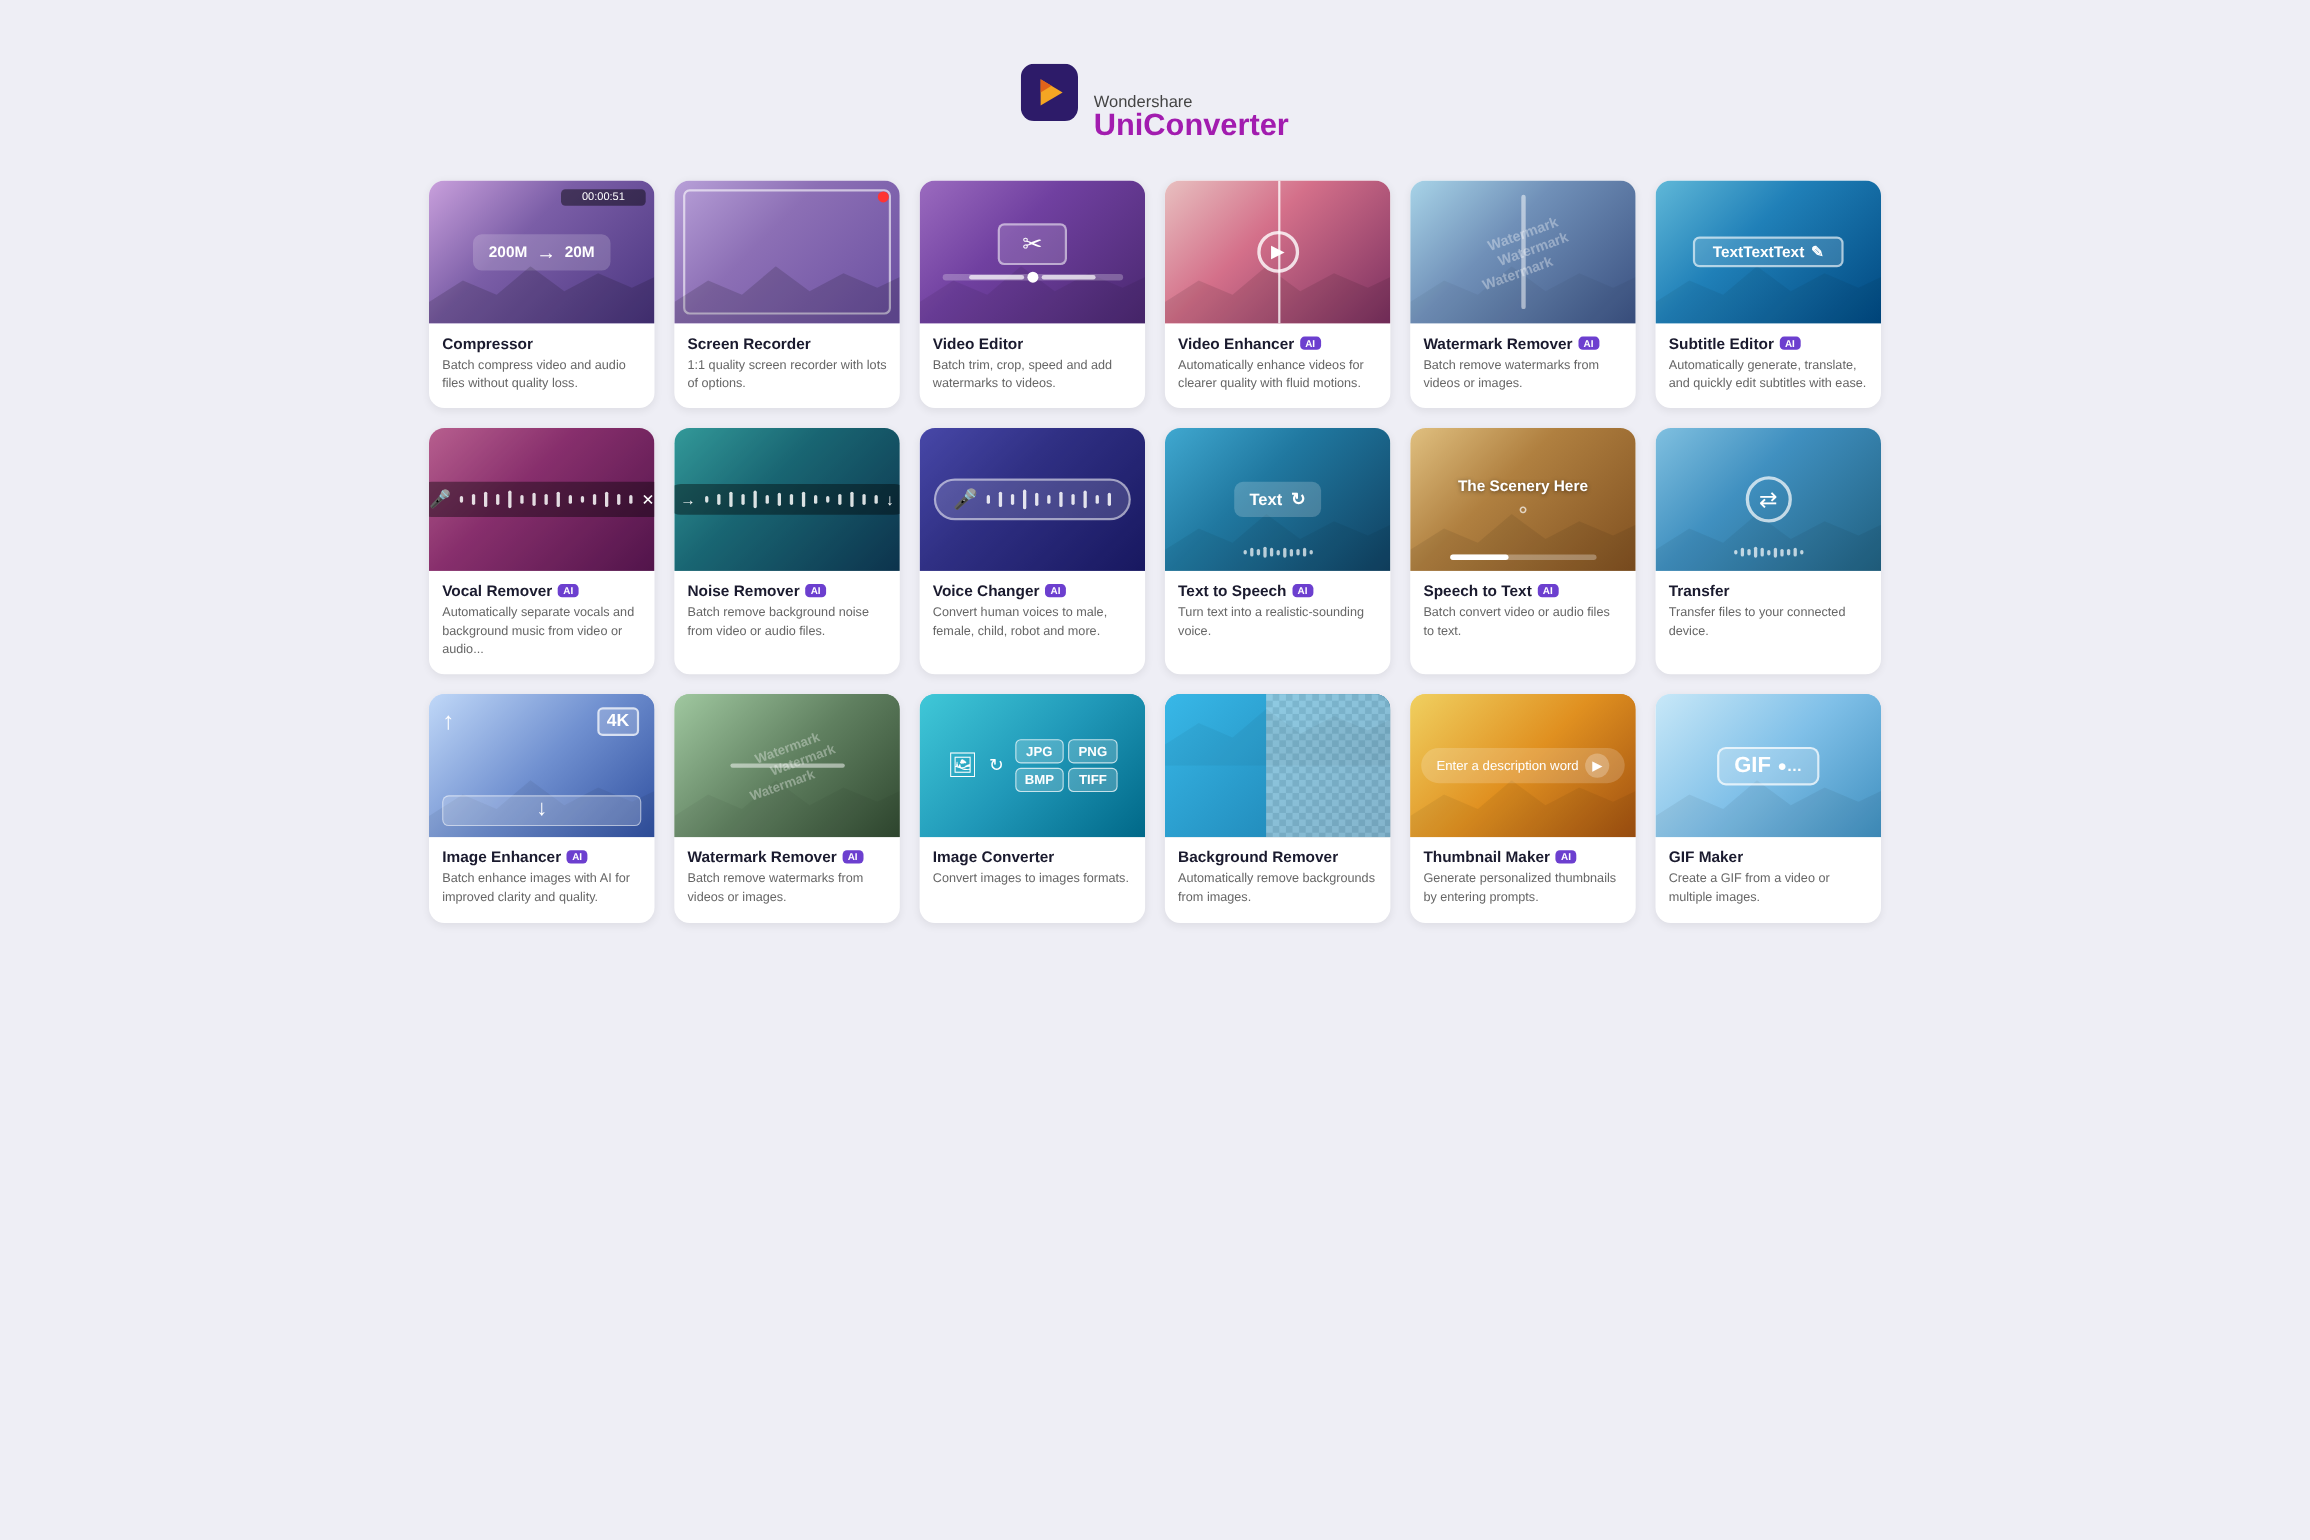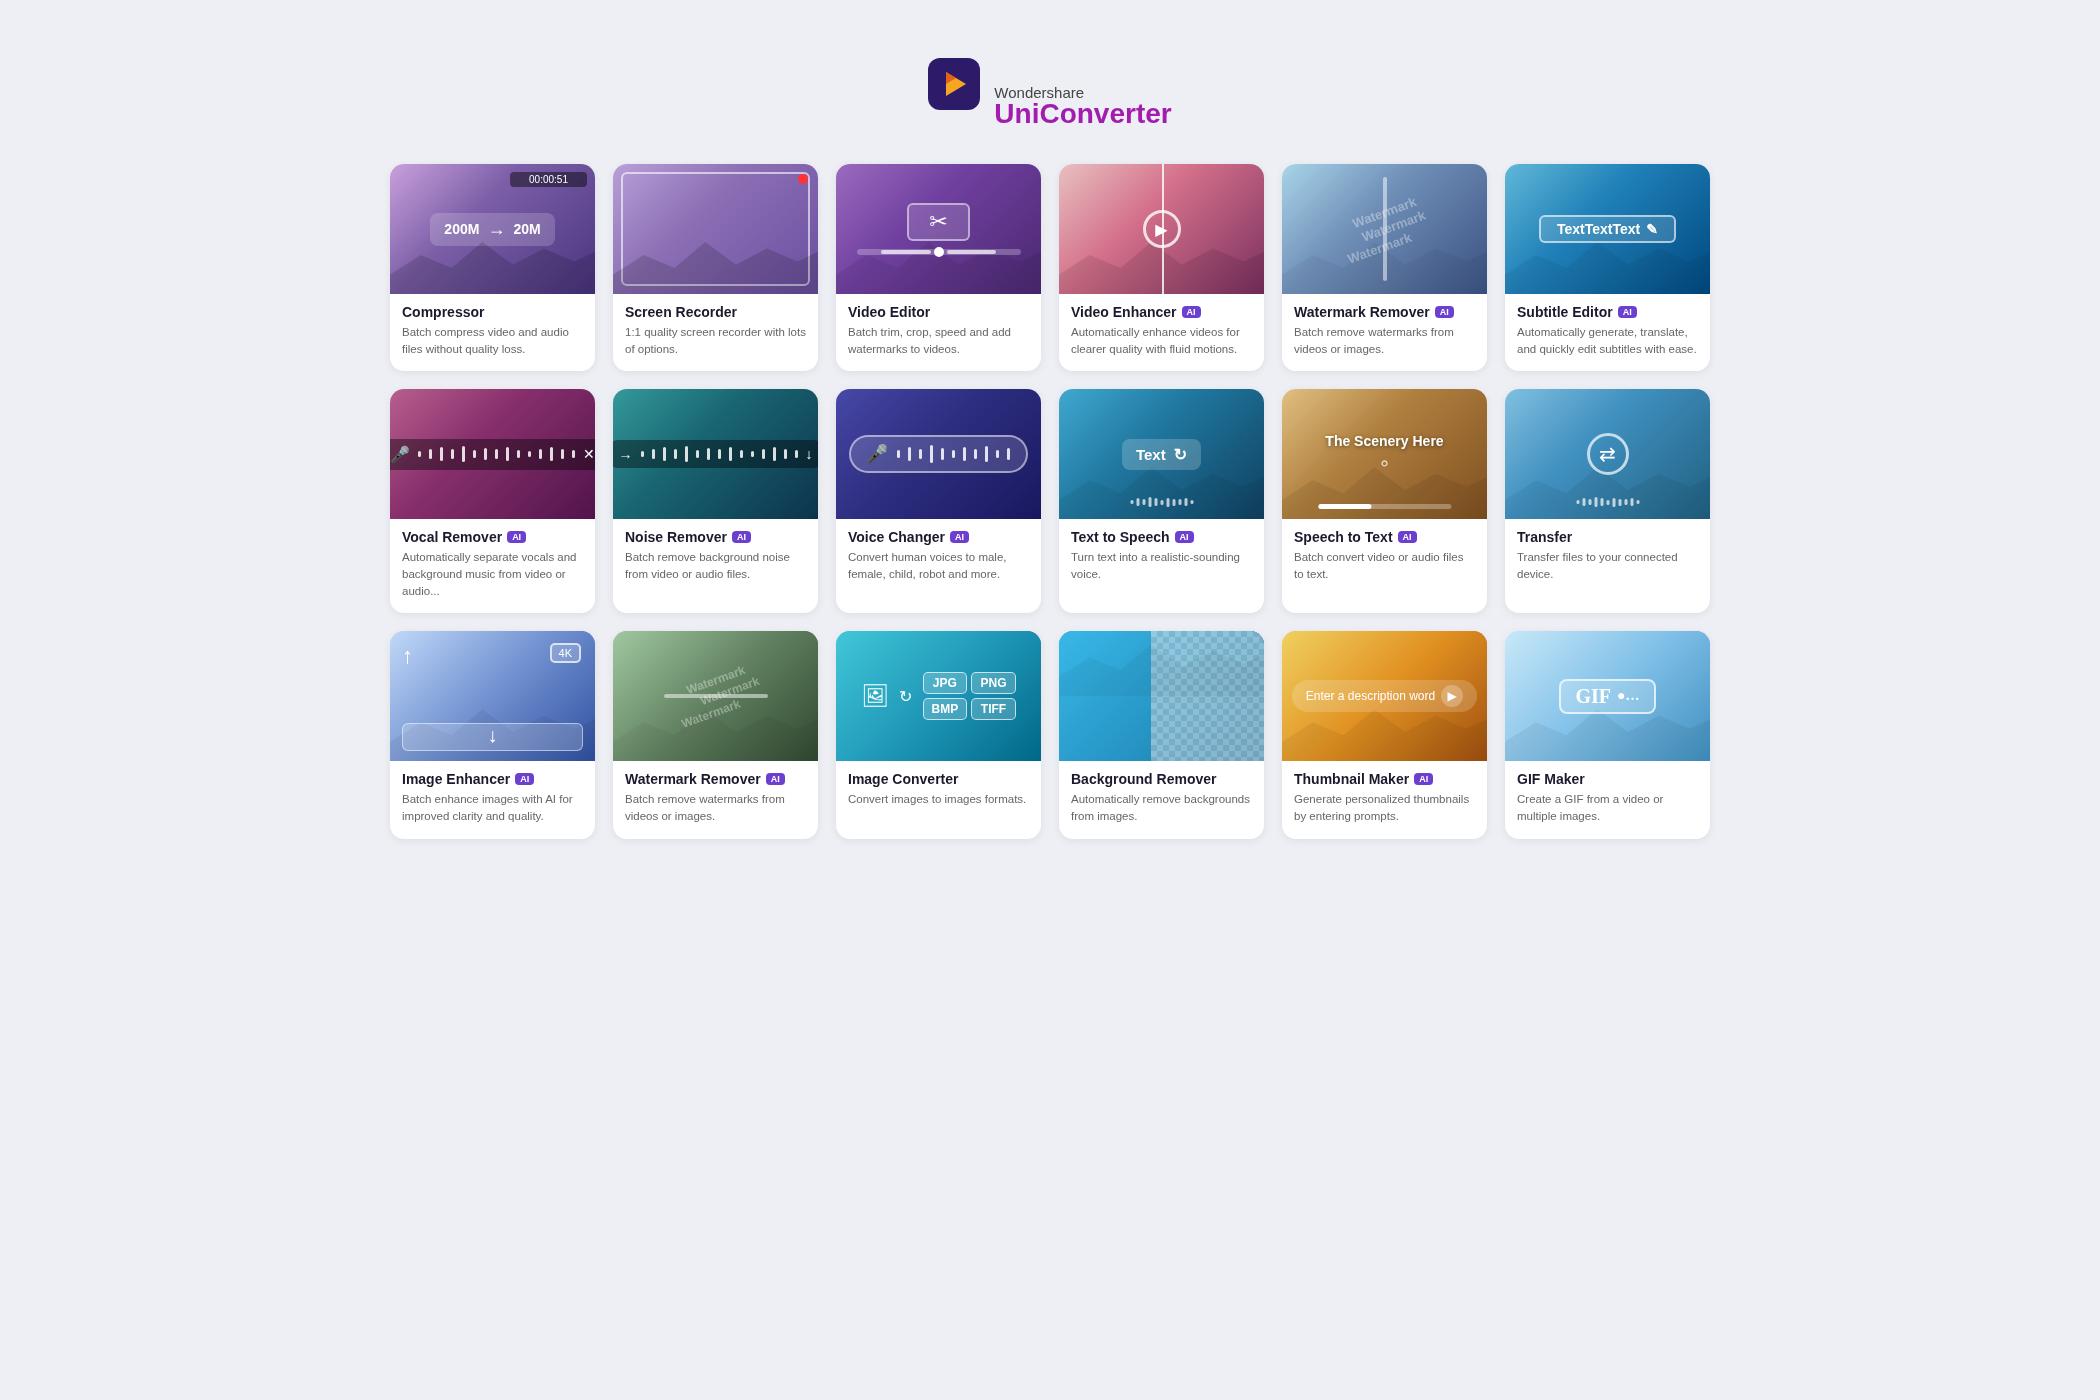--- a/index.html
+++ b/index.html
@@ -137,21 +137,20 @@
       background: linear-gradient(135deg, #40c8d8 0%, #2098b8 40%, #006888 100%);
     }
     .thumb-bg-remover {
       background: linear-gradient(135deg, #40a8c8 0%, #206890 40%, #003858 100%);
     }
     .thumb-thumbnail-maker {
       background: linear-gradient(135deg, #f0d060 0%, #e09020 40%, #a05010 100%);
     }
     .thumb-gif-maker {
       background: linear-gradient(135deg, #c8e8f8 0%, #80c0e8 40%, #4090c0 100%);
-      font-family: Liberation Serif, serif;
     }
 
     
     .thumb-overlay {
       position: absolute;
       inset: 0;
       display: flex;
       align-items: center;
       justify-content: center;
     }
@@ -243,22 +242,22 @@
       align-items: center;
       justify-content: center;
       color: #fff;
       font-size: 20px;
     }
     .badge-4k {
       background: rgba(255,255,255,0.2);
       border: 2px solid rgba(255,255,255,0.7);
       border-radius: 5px;
       color: #fff;
-      font-size: 11px;
-      font-weight: 400;
+      font-size: 16px;
+      font-weight: 700;
       padding: 2px 7px;
     }
     .img-conv-grid {
       display: grid;
       grid-template-columns: 1fr 1fr;
       gap: 4px;
     }
     .img-conv-badge {
       background: rgba(255,255,255,0.2);
       border: 1.5px solid rgba(255,255,255,0.7);

